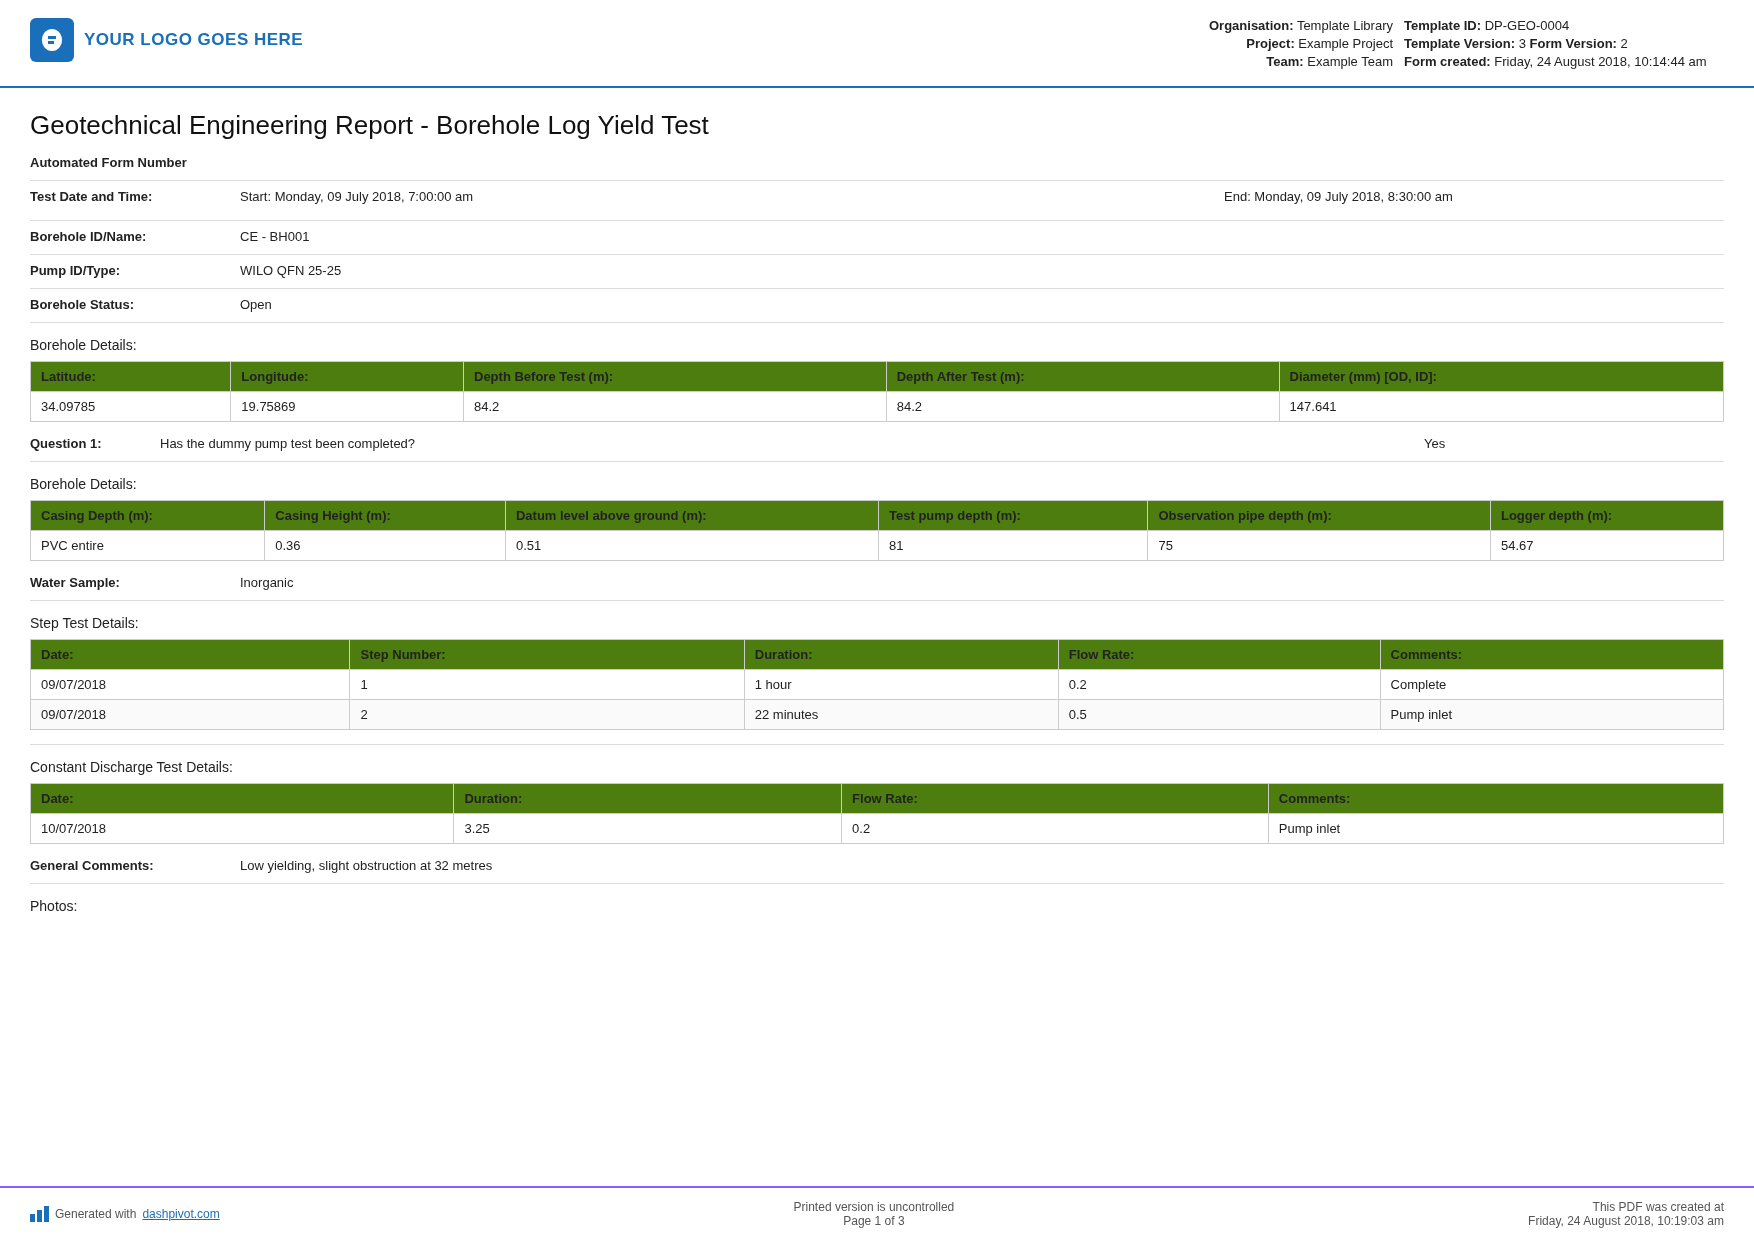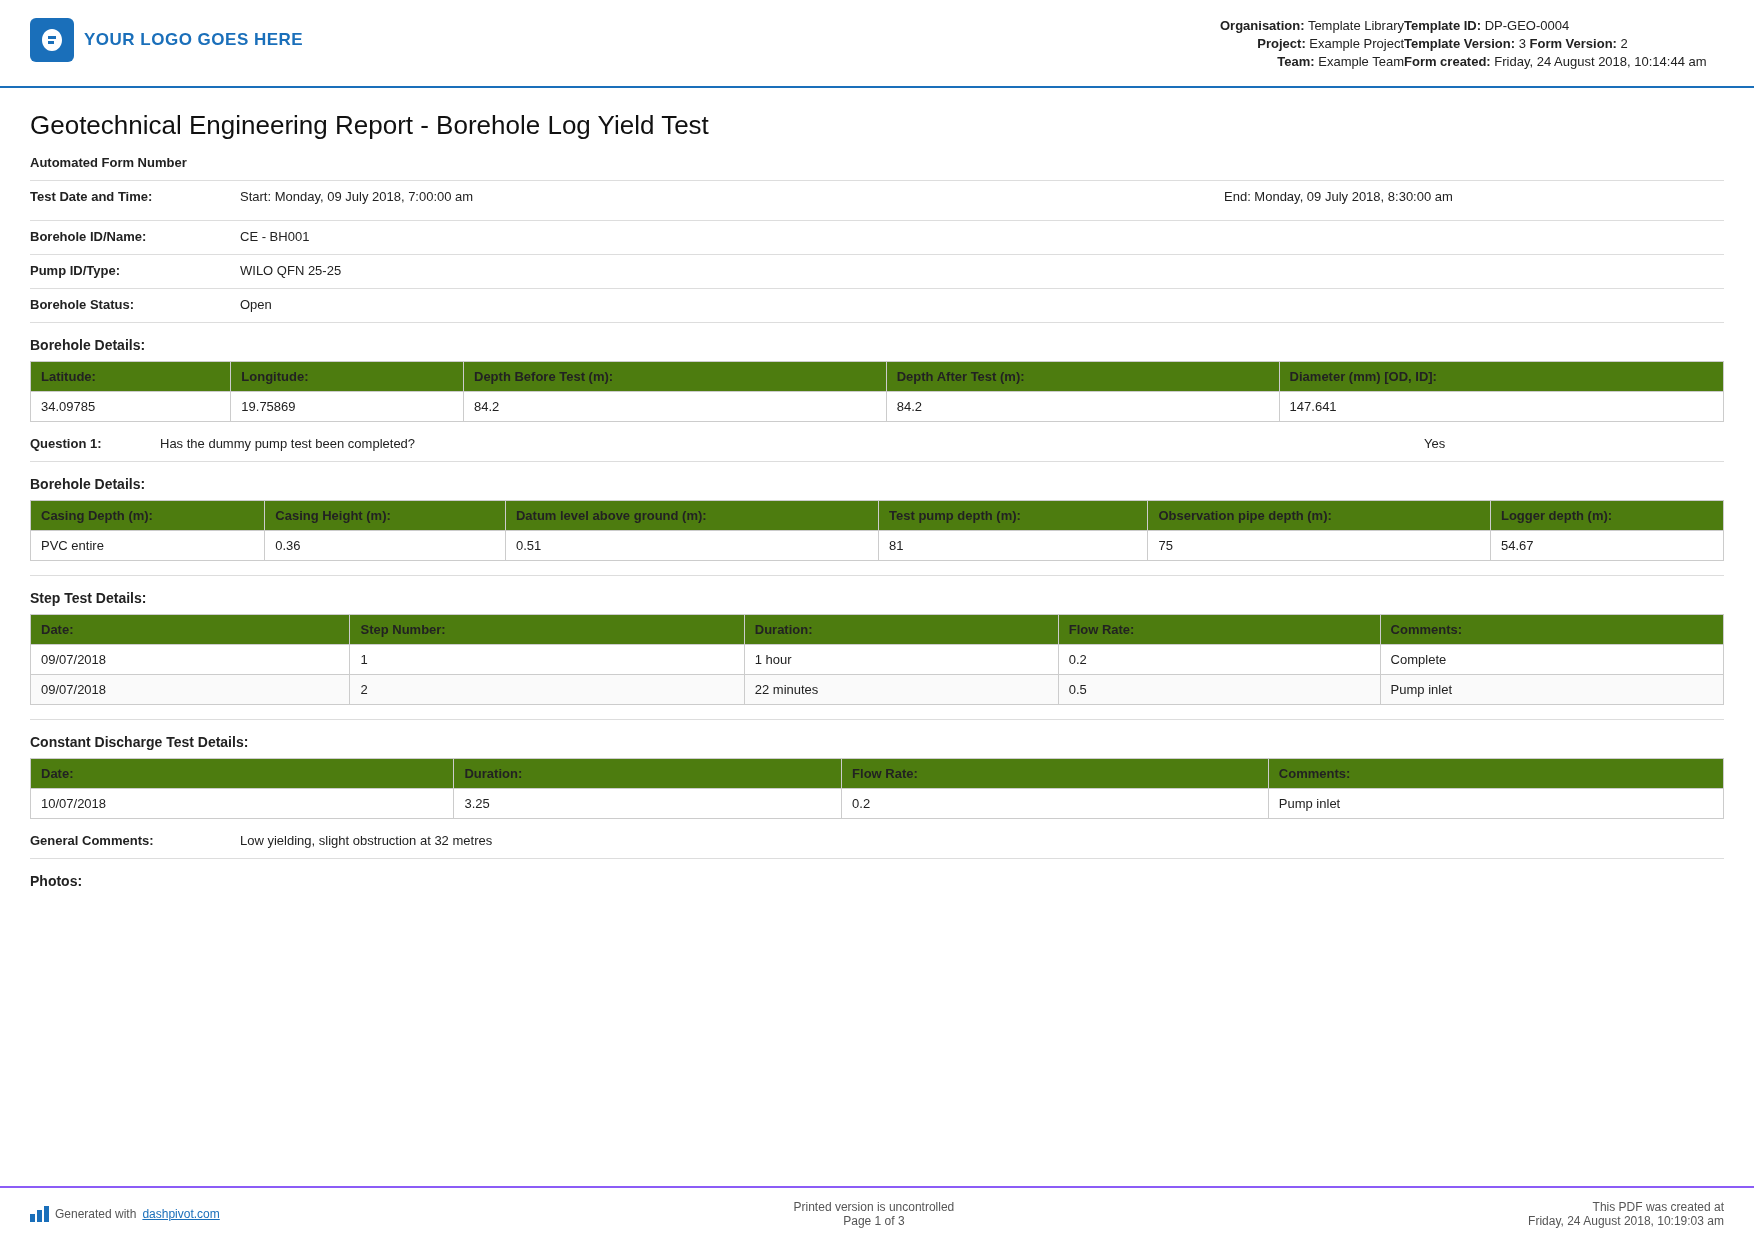--- a/index.html
+++ b/index.html
@@ -1,21 +1,21 @@
 <!DOCTYPE html>
 <html><head>
   <meta charset="utf-8">
   <style>
     * { box-sizing: border-box; margin: 0; padding: 0; }
     body { font-family: Arial, sans-serif; font-size: 13px; color: #222; background: #fff; }
 
     .page { width: 1754px; min-height: 1240px; display: flex; flex-direction: column; }
 
     
-    .header { display: flex; align-items: flex-start; justify-content: space-between; padding: 18px 30px 14px 30px; border-bottom: 2px solid #1a6fba; }
+    .header { display: flex; align-items: flex-start; justify-content: space-between; padding: 18px 30px 14px 30px; border-bottom: 2px solid #1a6fba; gap: 11px; }
     .header-logo { display: flex; align-items: center; gap: 10px; min-width: 220px; }
     .logo-icon { width: 44px; height: 44px; background: #1a6fba; border-radius: 6px; display: flex; align-items: center; justify-content: center; }
     .logo-icon svg { width: 28px; height: 28px; fill: #fff; }
     .logo-text { font-size: 17px; font-weight: bold; color: #1a6fba; letter-spacing: 0.5px; }
     .header-center { text-align: right; flex: 1; padding-left: 80px; }
     .header-center div { margin-bottom: 3px; font-size: 13px; }
     .header-right { text-align: left; min-width: 320px; }
     .header-right div { margin-bottom: 3px; font-size: 13px; }
     .header-label { font-weight: bold; }
 
@@ -26,21 +26,21 @@
 
     .field-row { display: flex; align-items: flex-start; margin-bottom: 10px; }
     .field-label { font-weight: bold; min-width: 210px; font-size: 13px; }
     .field-value { font-size: 13px; flex: 1; }
 
     .field-row-wide { display: flex; align-items: flex-end; margin-bottom: 16px; }
     .field-label-wide { font-weight: bold; min-width: 210px; font-size: 13px; }
     .field-value-wide { font-size: 13px; flex: 1; }
     .field-value-end { font-size: 13px; min-width: 500px; }
 
-    .section-title { font-weight: bold; font-size: 14px; margin-top: 14px; margin-bottom: 8px; }
+    .section-title { font-weight: normal; font-size: 14px; margin-top: 14px; margin-bottom: 8px; }
 
     
     table { width: 100%; border-collapse: collapse; margin-bottom: 14px; }
     th { background: #4d7c0f; border: 1px solid #ccc; padding: 7px 10px; text-align: left; font-weight: bold; font-size: 13px; }
     td { border: 1px solid #ccc; padding: 7px 10px; font-size: 13px; }
     tr:nth-child(even) td { background: #fafafa; }
 
     .question-row { display: flex; align-items: center; margin-bottom: 10px; }
     .question-label { font-weight: bold; min-width: 130px; }
     .question-text { flex: 1; }
@@ -191,20 +191,24 @@
           <td>PVC entire</td>
           <td>0.36</td>
           <td>0.51</td>
           <td>81</td>
           <td>75</td>
           <td>54.67</td>
         </tr>
       </tbody>
     </table>
 
+    <div class="field-row">
+      <span class="field-label">Water Sample:</span>
+      <span class="field-value">Inorganic</span>
+    </div>
 
     <hr class="divider">
 
     <div class="section-title">Step Test Details:</div>
     <table>
       <thead>
         <tr>
           <th>Date:</th>
           <th>Step Number:</th>
           <th>Duration:</th>

